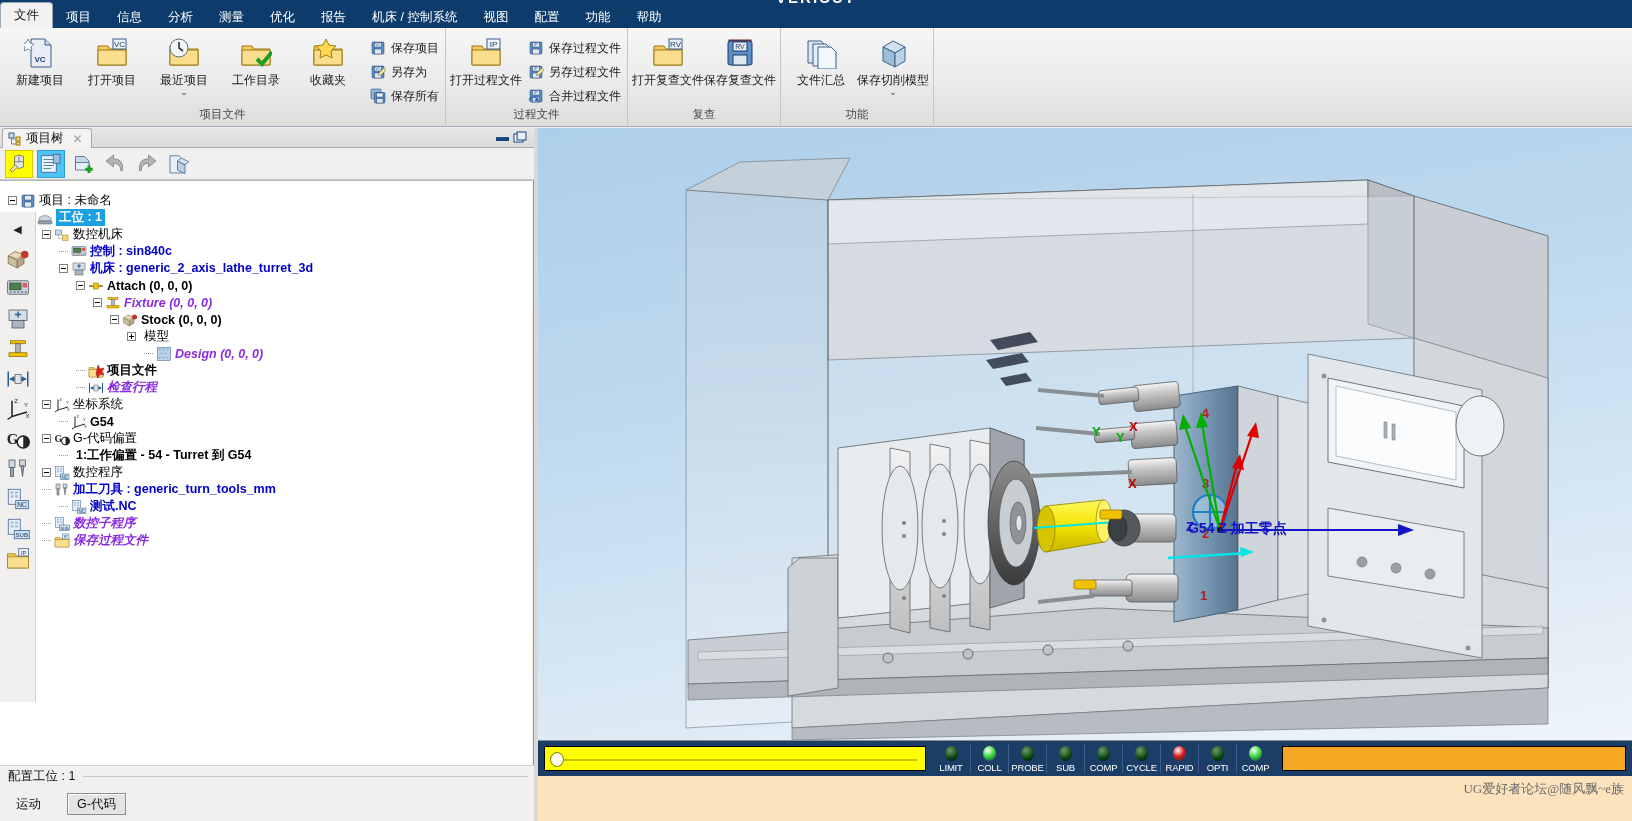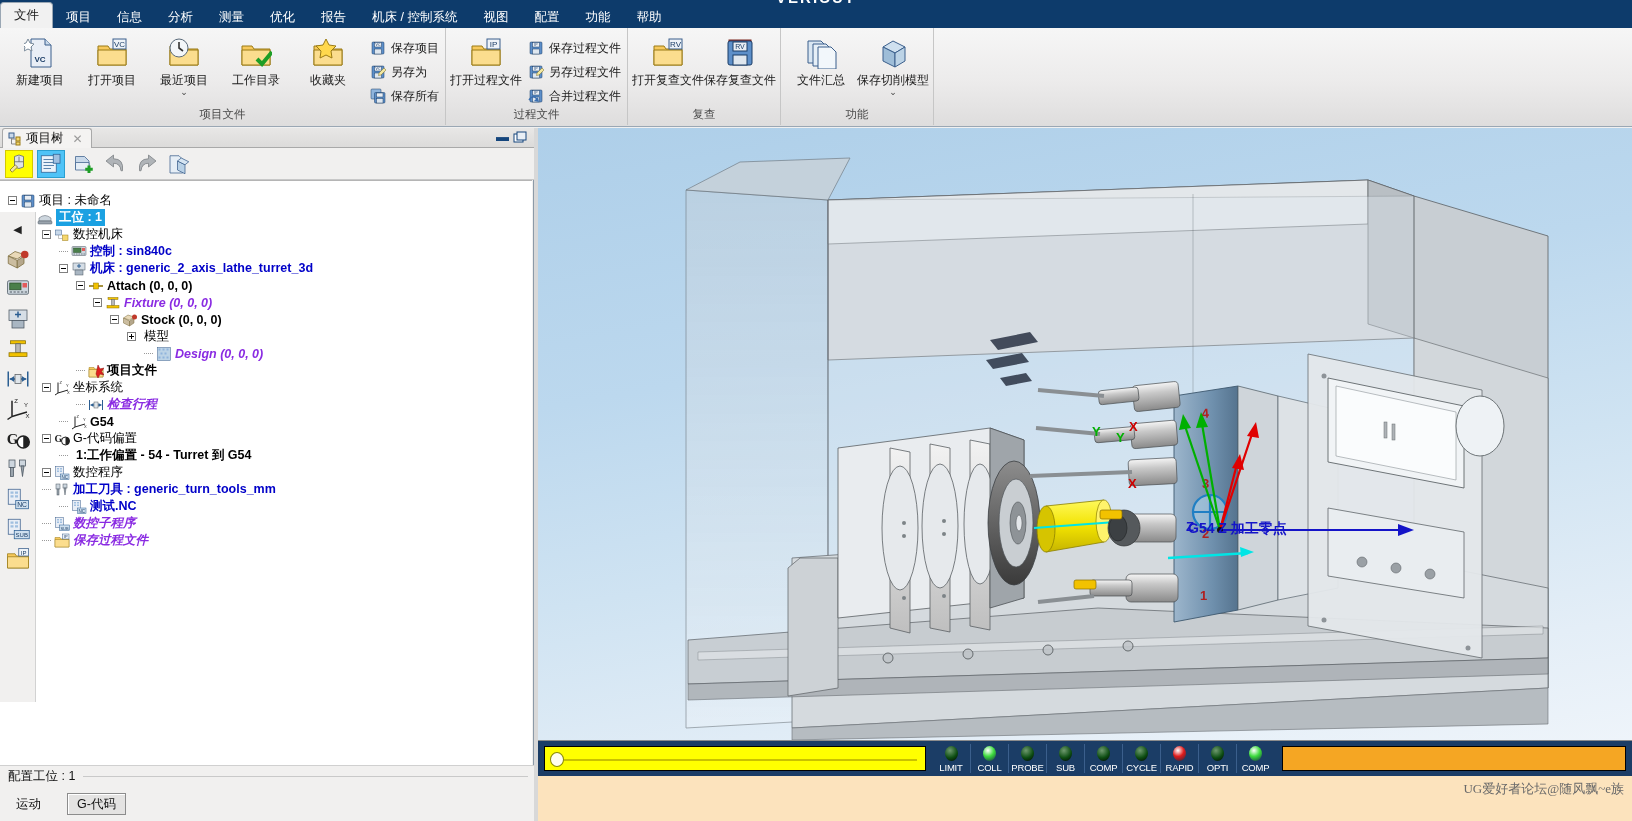--- a/index.html
+++ b/index.html
@@ -666,50 +666,50 @@
             <span style="display:inline-flex;width:16px;height:16px;align-items:center;justify-content:center">
               <svg class="ico" width="16" height="16" viewBox="0 0 32 32">
                 <path d="M2 9 h10 l2 3 h16 v16 h-28 Z" fill="#f7c95c" stroke="#9a7b15"></path>
                 <path d="M2 13 h28 v15 h-28 Z" fill="#fbdd8e" stroke="#9a7b15"></path>
                 <path d="M20 4 l4 8 l8 -2 l-5 7 l5 7 l-8 -2 l-4 8 l-4 -8 Z" fill="#e02020" stroke="#8a1010"></path>
               </svg>
             </span>
             <span class="tx bold">项目文件</span>
           </div>
           <div class="trow">
+            <span class="spacer" style="width:76px"></span>
+            <span class="dash"></span>
+            <span style="width:3px"></span>
+            <span style="display:inline-flex;width:16px;height:16px;align-items:center;justify-content:center">
+              <svg class="ico" width="24" height="24" viewBox="0 0 32 32">
+                <line x1="3" y1="6" x2="3" y2="26" stroke="#2b5e92" stroke-width="2"></line>
+                <line x1="29" y1="6" x2="29" y2="26" stroke="#2b5e92" stroke-width="2"></line>
+                <line x1="5" y1="16" x2="27" y2="16" stroke="#2b5e92" stroke-width="2"></line>
+                <polygon points="5,16 11,12 11,20" fill="#2b5e92"></polygon>
+                <polygon points="27,16 21,12 21,20" fill="#2b5e92"></polygon>
+                <rect x="12" y="10" width="8" height="12" fill="#dfe5ea" stroke="#5a5f63"></rect>
+              </svg>
+            </span>
+            <span class="tx purple">检查行程</span>
+          </div>
+          <div class="trow">
             <span class="spacer" style="width:42px"></span>
             <span class="expander"></span>
             <span style="width:3px"></span>
             <span style="display:inline-flex;width:16px;height:16px;align-items:center;justify-content:center">
               <svg class="ico" width="24" height="24" viewBox="0 0 32 32">
                 <line x1="8" y1="26" x2="8" y2="5" stroke="#222" stroke-width="2"></line>
                 <line x1="8" y1="26" x2="28" y2="20" stroke="#222" stroke-width="2"></line>
                 <line x1="8" y1="26" x2="2" y2="30" stroke="#222" stroke-width="2"></line>
                 <text x="11" y="8" font-size="8" font-family="Liberation Sans, sans-serif" fill="#222">Z</text>
                 <text x="24" y="13" font-size="8" font-family="Liberation Sans, sans-serif" fill="#222">Y</text>
                 <text x="26" y="28" font-size="8" font-family="Liberation Sans, sans-serif" fill="#222">X</text>
               </svg>
             </span>
             <span class="tx">坐标系统</span>
-          </div>
-          <div class="trow">
-            <span class="spacer" style="width:76px"></span>
-            <span class="dash"></span>
-            <span style="width:3px"></span>
-            <span style="display:inline-flex;width:16px;height:16px;align-items:center;justify-content:center">
-              <svg class="ico" width="24" height="24" viewBox="0 0 32 32">
-                <line x1="3" y1="6" x2="3" y2="26" stroke="#2b5e92" stroke-width="2"></line>
-                <line x1="29" y1="6" x2="29" y2="26" stroke="#2b5e92" stroke-width="2"></line>
-                <line x1="5" y1="16" x2="27" y2="16" stroke="#2b5e92" stroke-width="2"></line>
-                <polygon points="5,16 11,12 11,20" fill="#2b5e92"></polygon>
-                <polygon points="27,16 21,12 21,20" fill="#2b5e92"></polygon>
-                <rect x="12" y="10" width="8" height="12" fill="#dfe5ea" stroke="#5a5f63"></rect>
-              </svg>
-            </span>
-            <span class="tx purple">检查行程</span>
           </div>
           <div class="trow">
             <span class="spacer" style="width:59px"></span>
             <span class="dash"></span>
             <span style="width:3px"></span>
             <span style="display:inline-flex;width:16px;height:16px;align-items:center;justify-content:center">
               <svg class="ico" width="24" height="24" viewBox="0 0 32 32">
                 <line x1="8" y1="26" x2="8" y2="5" stroke="#222" stroke-width="2"></line>
                 <line x1="8" y1="26" x2="28" y2="20" stroke="#222" stroke-width="2"></line>
                 <line x1="8" y1="26" x2="2" y2="30" stroke="#222" stroke-width="2"></line>

